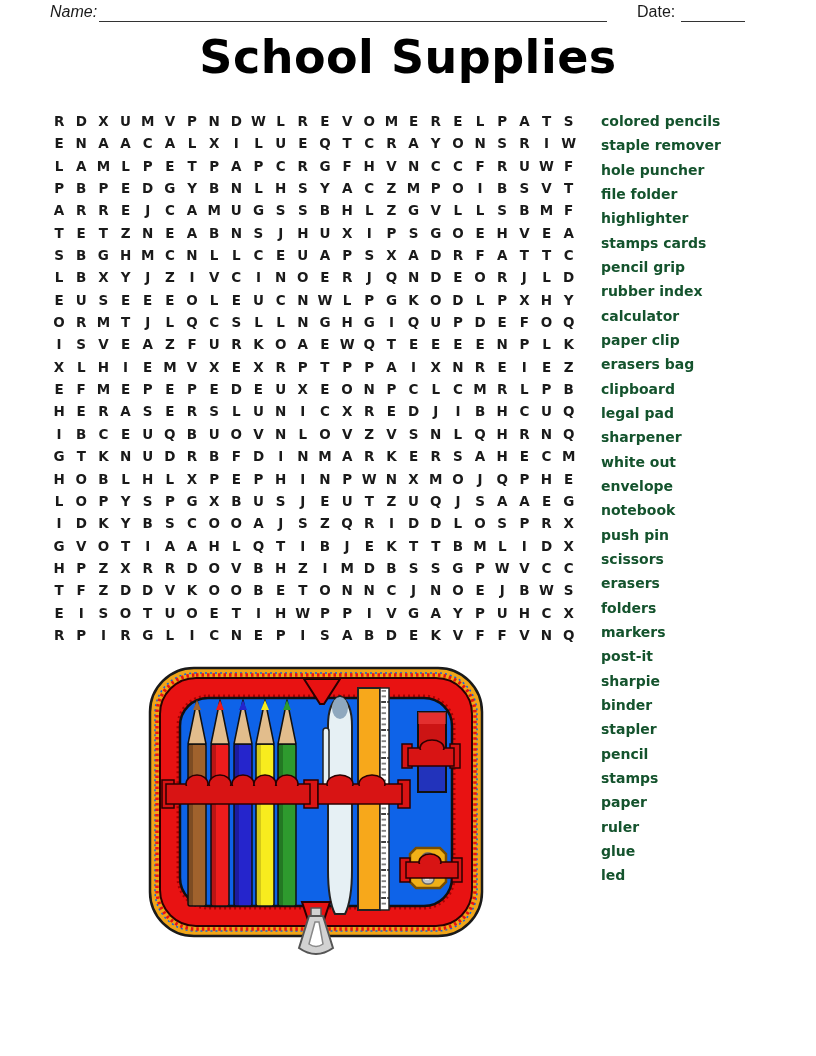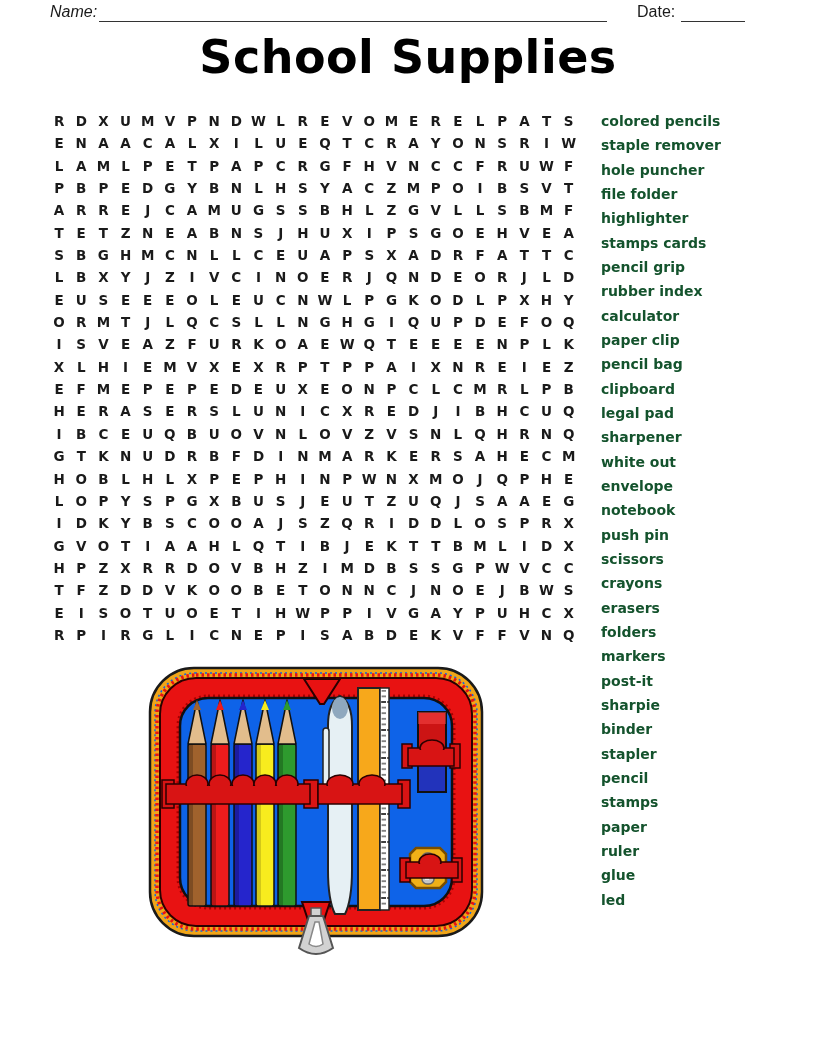--- a/index.html
+++ b/index.html
@@ -696,30 +696,29 @@
       <li>colored pencils</li>
       <li>staple remover</li>
       <li>hole puncher</li>
       <li>file folder</li>
       <li>highlighter</li>
       <li>stamps cards</li>
       <li>pencil grip</li>
       <li>rubber index</li>
       <li>calculator</li>
       <li>paper clip</li>
-      <li>pencil bag</li>
+      <li>erasers bag</li>
       <li>clipboard</li>
       <li>legal pad</li>
       <li>sharpener</li>
       <li>white out</li>
       <li>envelope</li>
       <li>notebook</li>
       <li>push pin</li>
       <li>scissors</li>
-      <li>crayons</li>
       <li>erasers</li>
       <li>folders</li>
       <li>markers</li>
       <li>post-it</li>
       <li>sharpie</li>
       <li>binder</li>
       <li>stapler</li>
       <li>pencil</li>
       <li>stamps</li>
       <li>paper</li>

